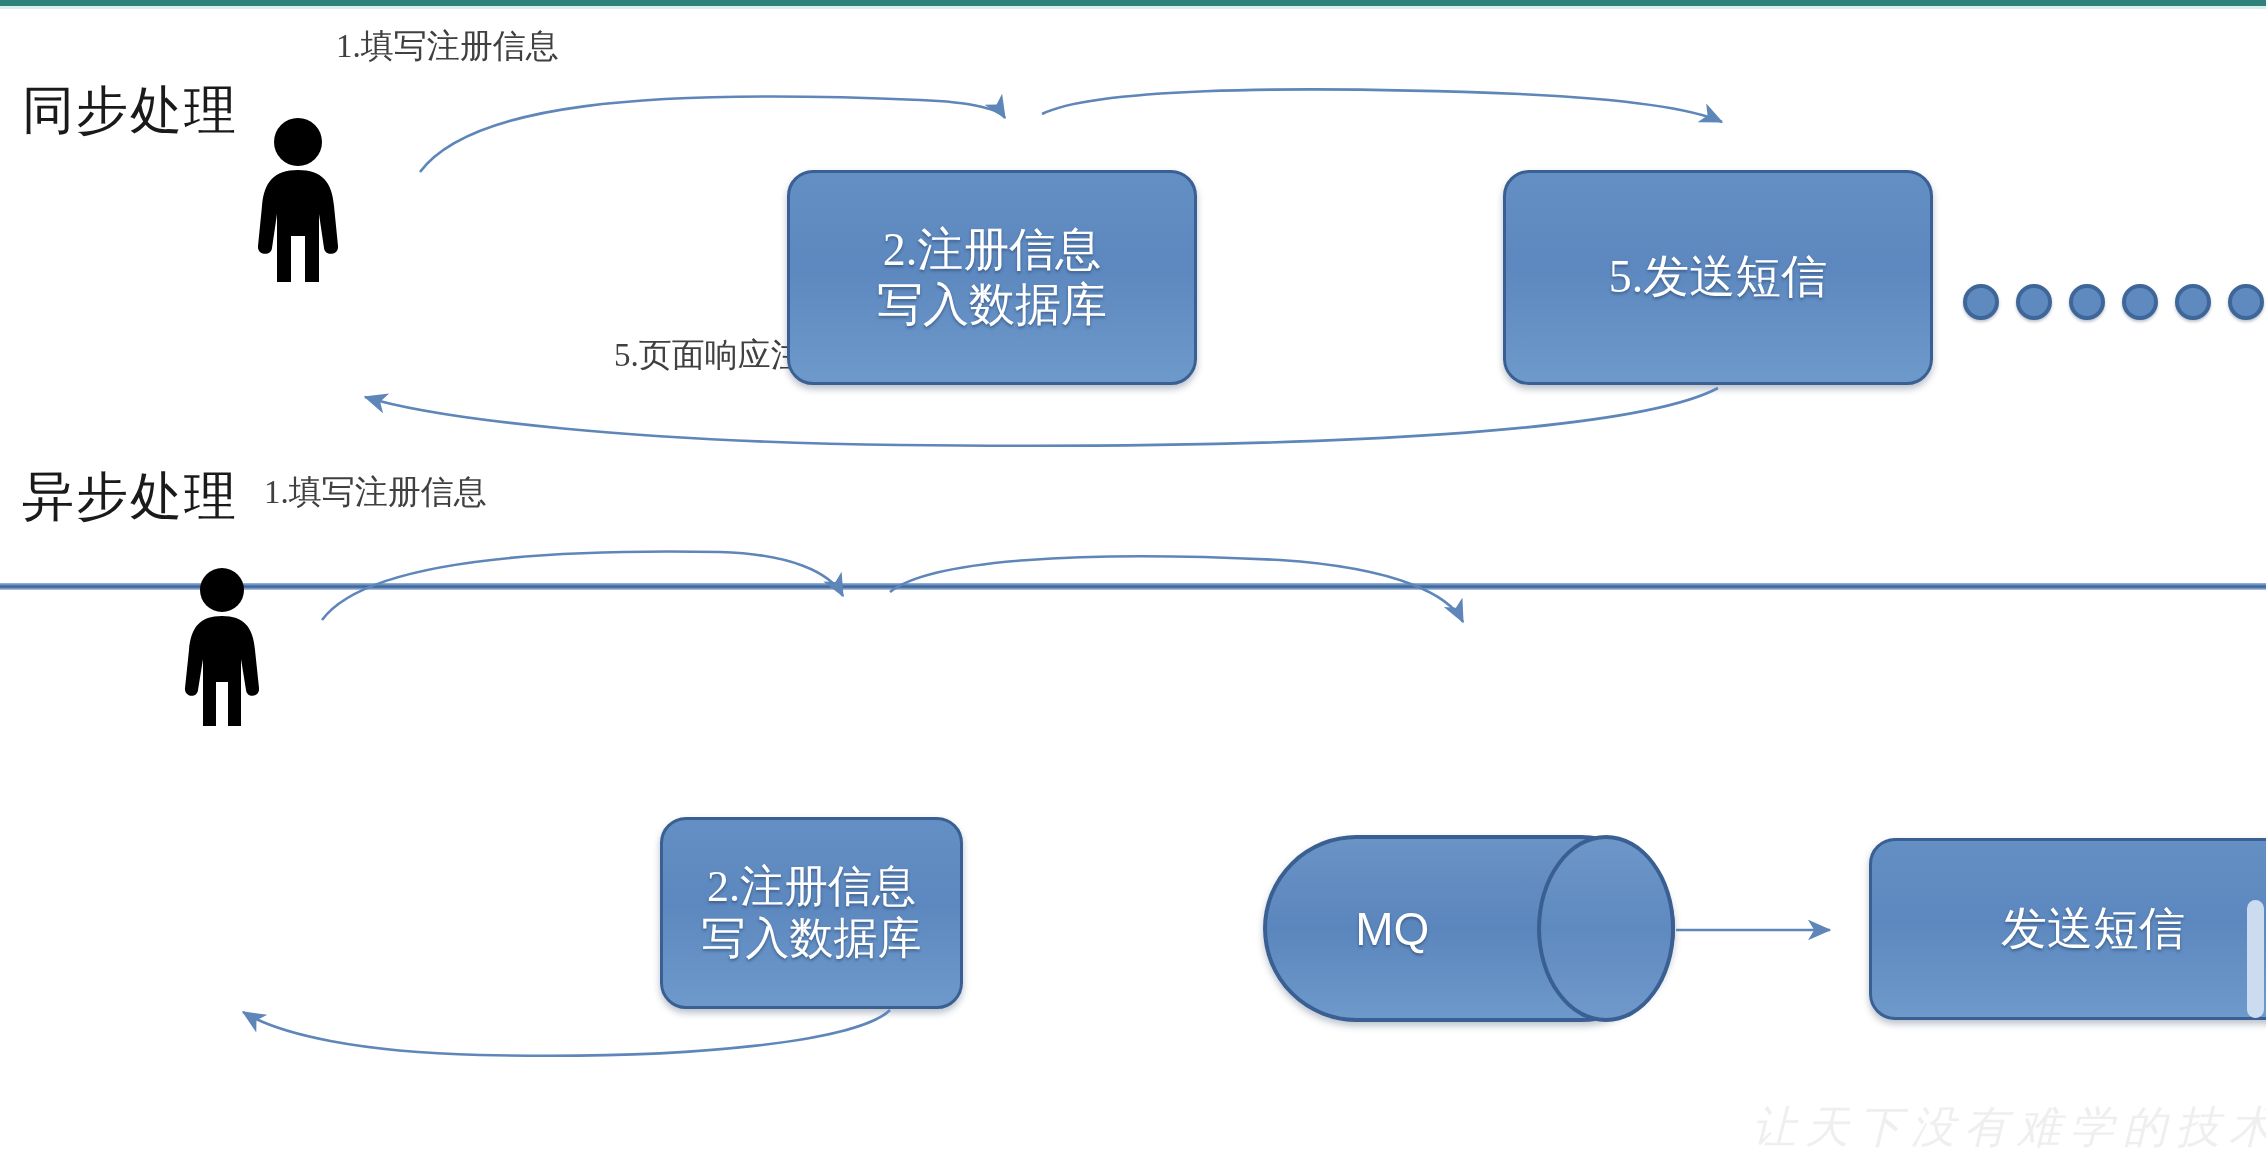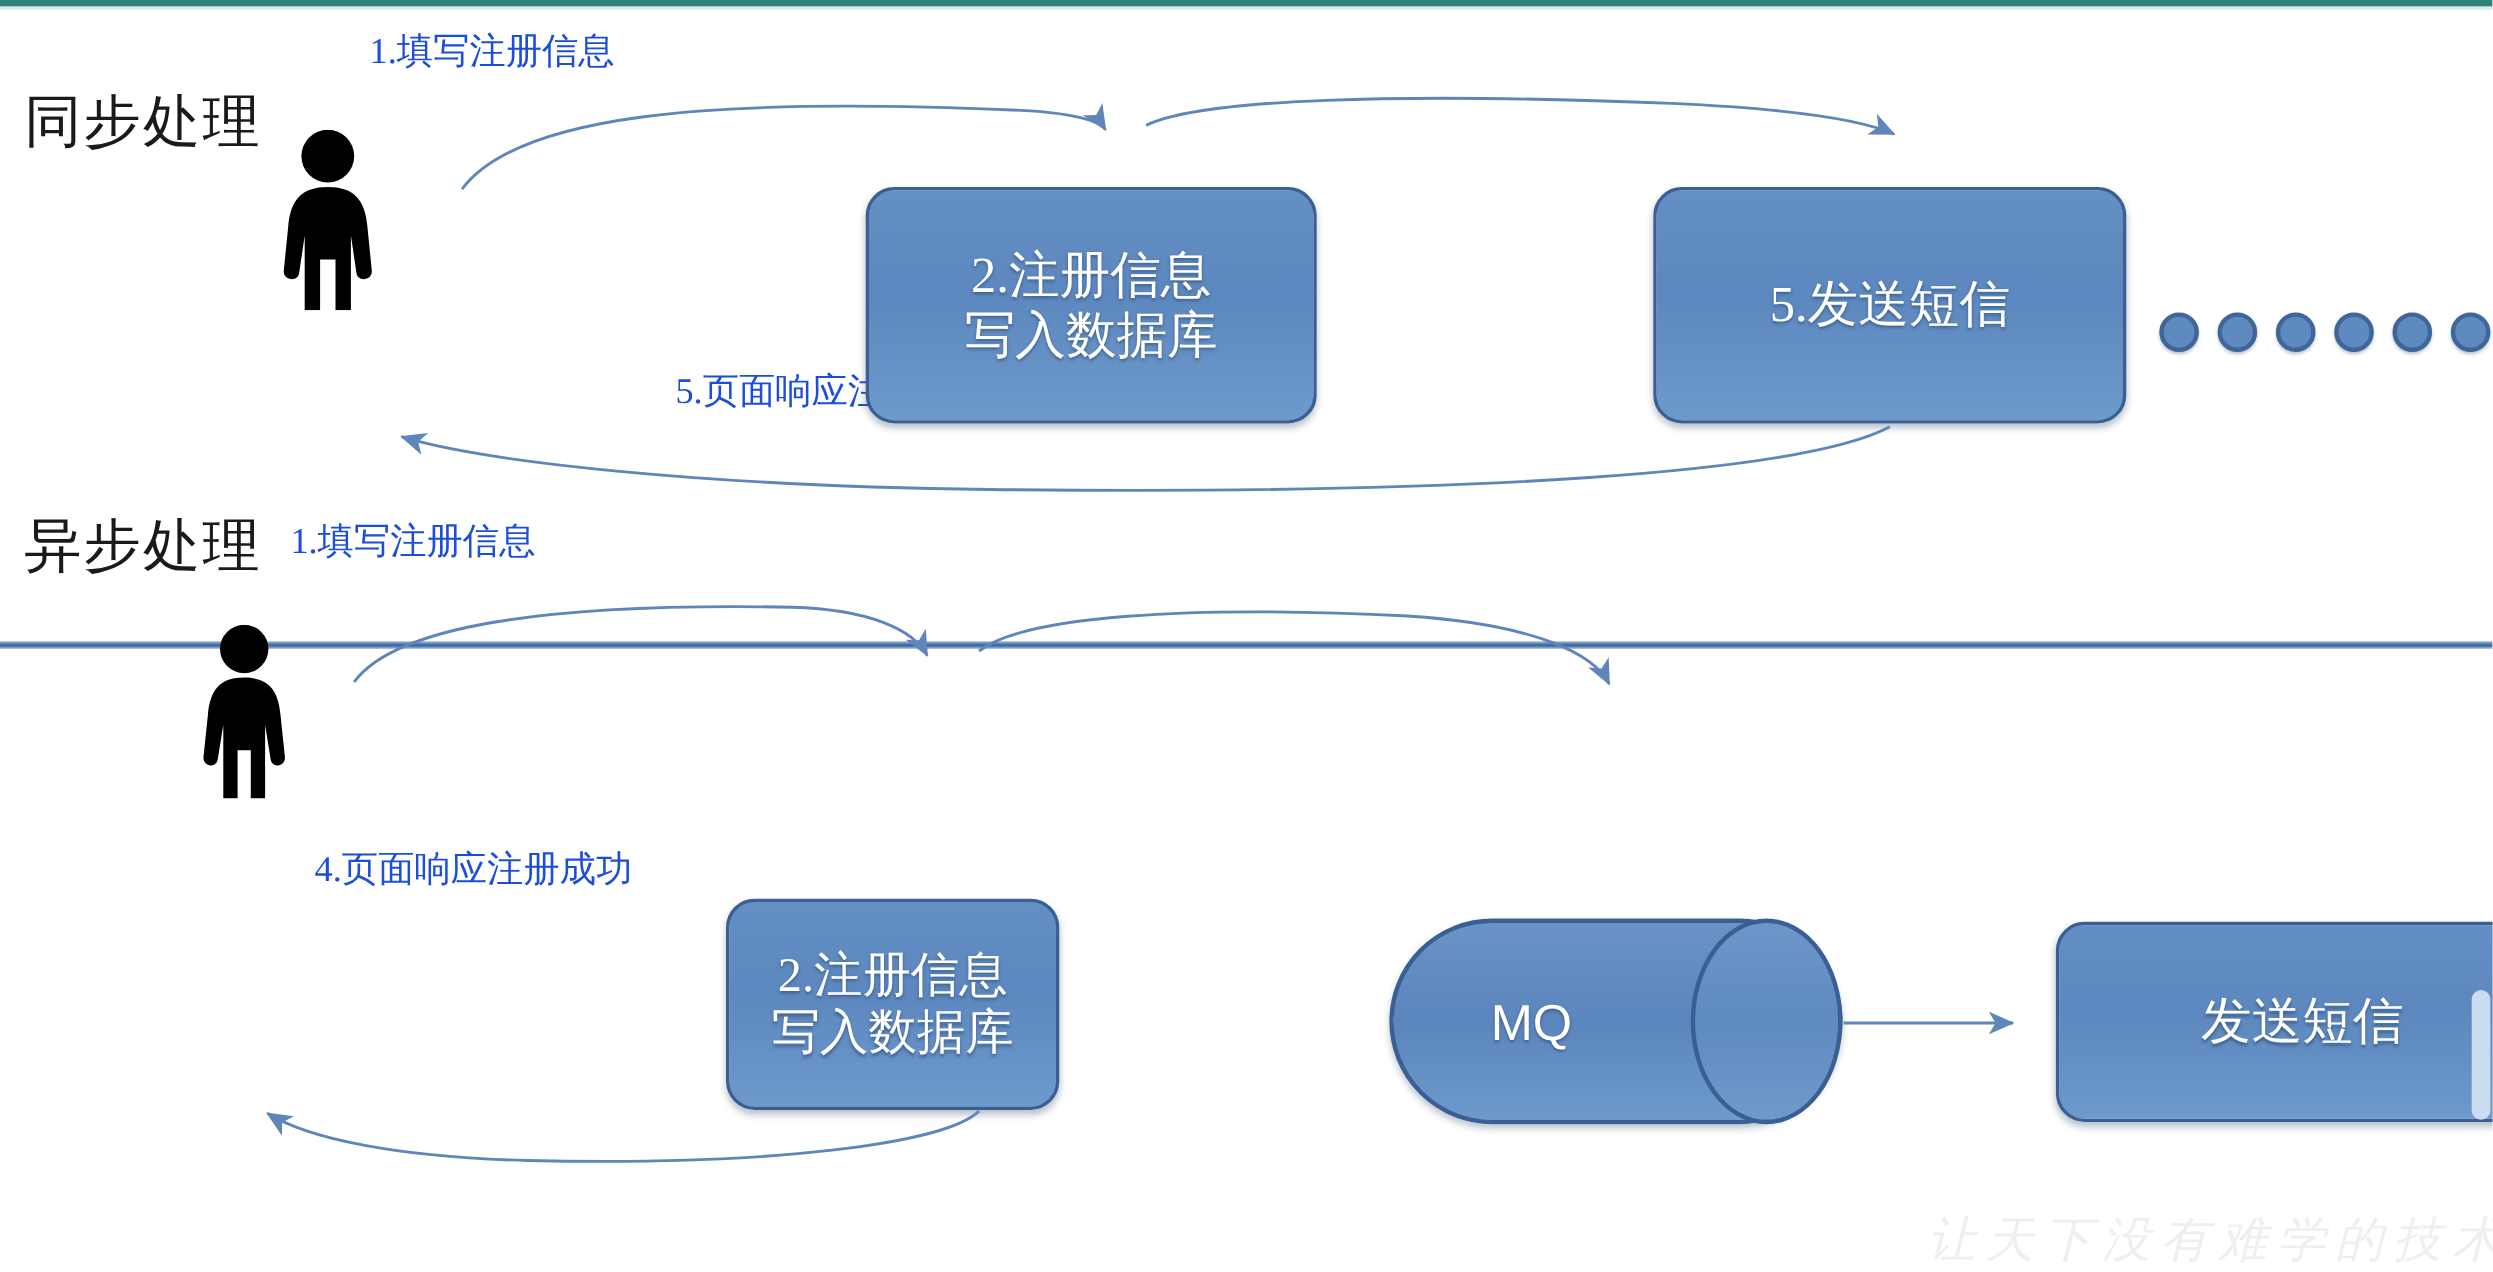--- a/index.html
+++ b/index.html
@@ -33,21 +33,21 @@
     font-size:52px; color:#1a1a1a; letter-spacing:2px;
     font-family:"Liberation Serif","DejaVu Serif",serif;
     white-space:nowrap;
   }
   #title-sync { left:22px; top:60px;margin-top:16px; }
   #title-async { left:22px; top:462px; }
 
   
   .edge-label {
     position:absolute;
-    font-size:33px; color:#1d4ed8; white-space:nowrap;
+    font-size:33px; color:#404040; white-space:nowrap;
     font-family:"Liberation Serif","DejaVu Serif",serif;
   }
 
   
   .proc-box {
     position:absolute;
     background:linear-gradient(to bottom,#648fc4 0%,#5c88bf 45%,#6d99cb 100%);
     border:3px solid #3a5f92;
     border-radius:26px;
     box-shadow:0 4px 7px rgba(40,60,90,0.32);
@@ -153,21 +153,20 @@
   <div class="dot" style="left:2175px; top:284px;"></div>
   <div class="dot" style="left:2228px; top:284px;"></div>
 
   <div class="divider"></div>
 
   <div class="section-title" id="title-async">异步处理</div>
 
   <div class="edge-label" style="left:264px; top:470px;">1.填写注册信息</div>
 
 
-  <div class="edge-label" style="left:286px; top:768px;">4.页面响应注册成功</div>
 
   <div class="person" style="left:178px; top:568px;">
     <svg width="88" height="158" viewBox="0 0 88 158" aria-hidden="true">
       <circle cx="44" cy="22" r="22" fill="#000"></circle>
       <path d="M44 48 C22 48 13 59 11 82 L7 120 C6 129 19 131 20 122 L25 91 L25 158 L38 158 L38 114 L50 114 L50 158 L63 158 L63 91 L68 122 C69 131 82 129 81 120 L77 82 C75 59 66 48 44 48 Z" fill="#000"></path>
     </svg>
   </div>
 
   <div class="proc-box" style="left:660px; top:817px; width:303px; height:0; height:192px; font-size:44px;">
     <span>2.注册信息</span>

